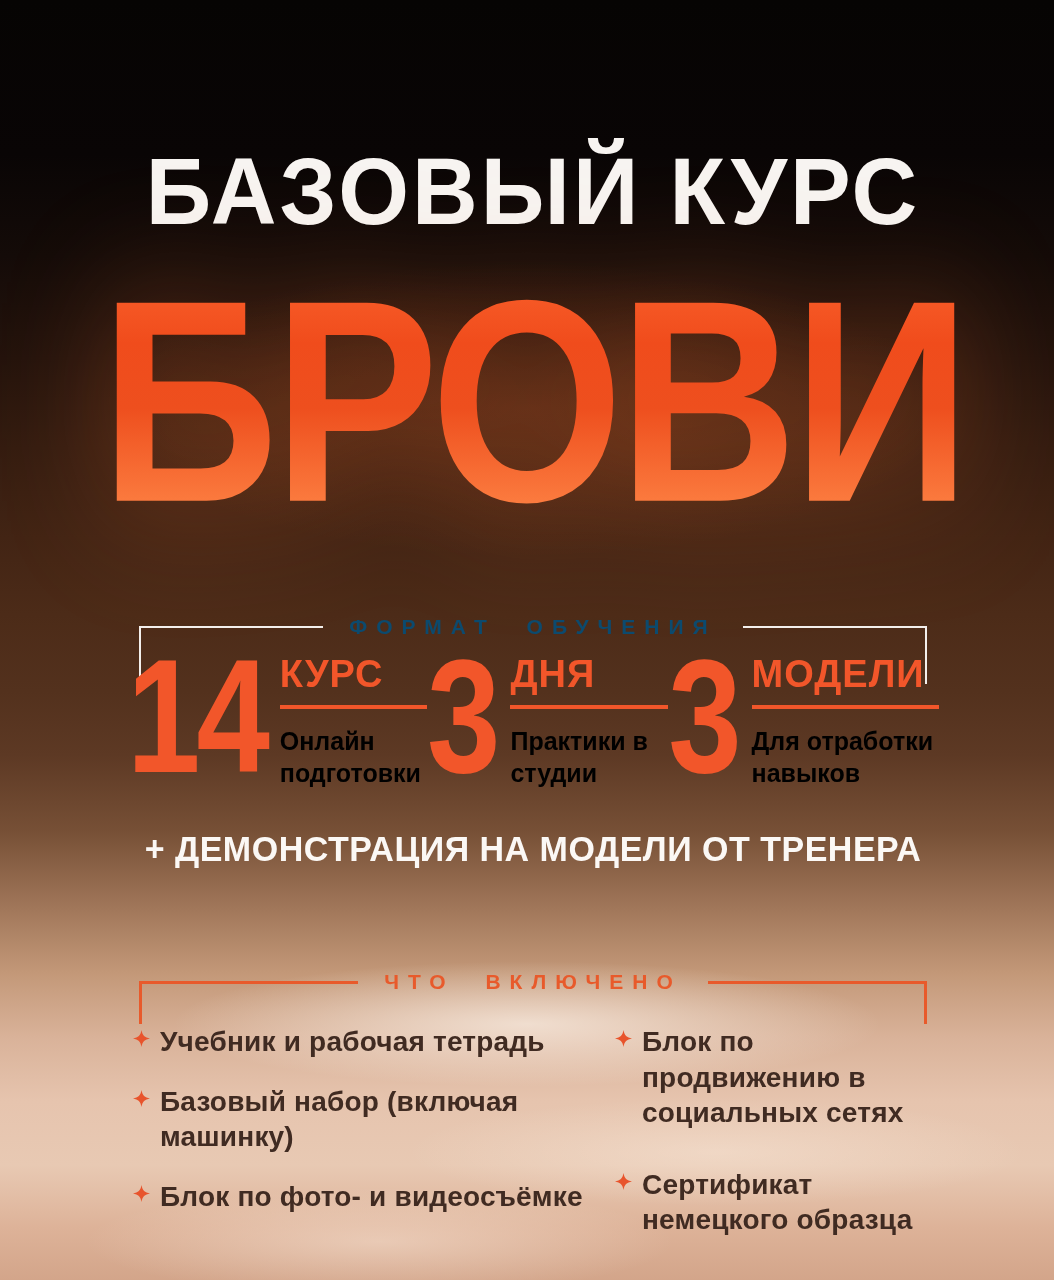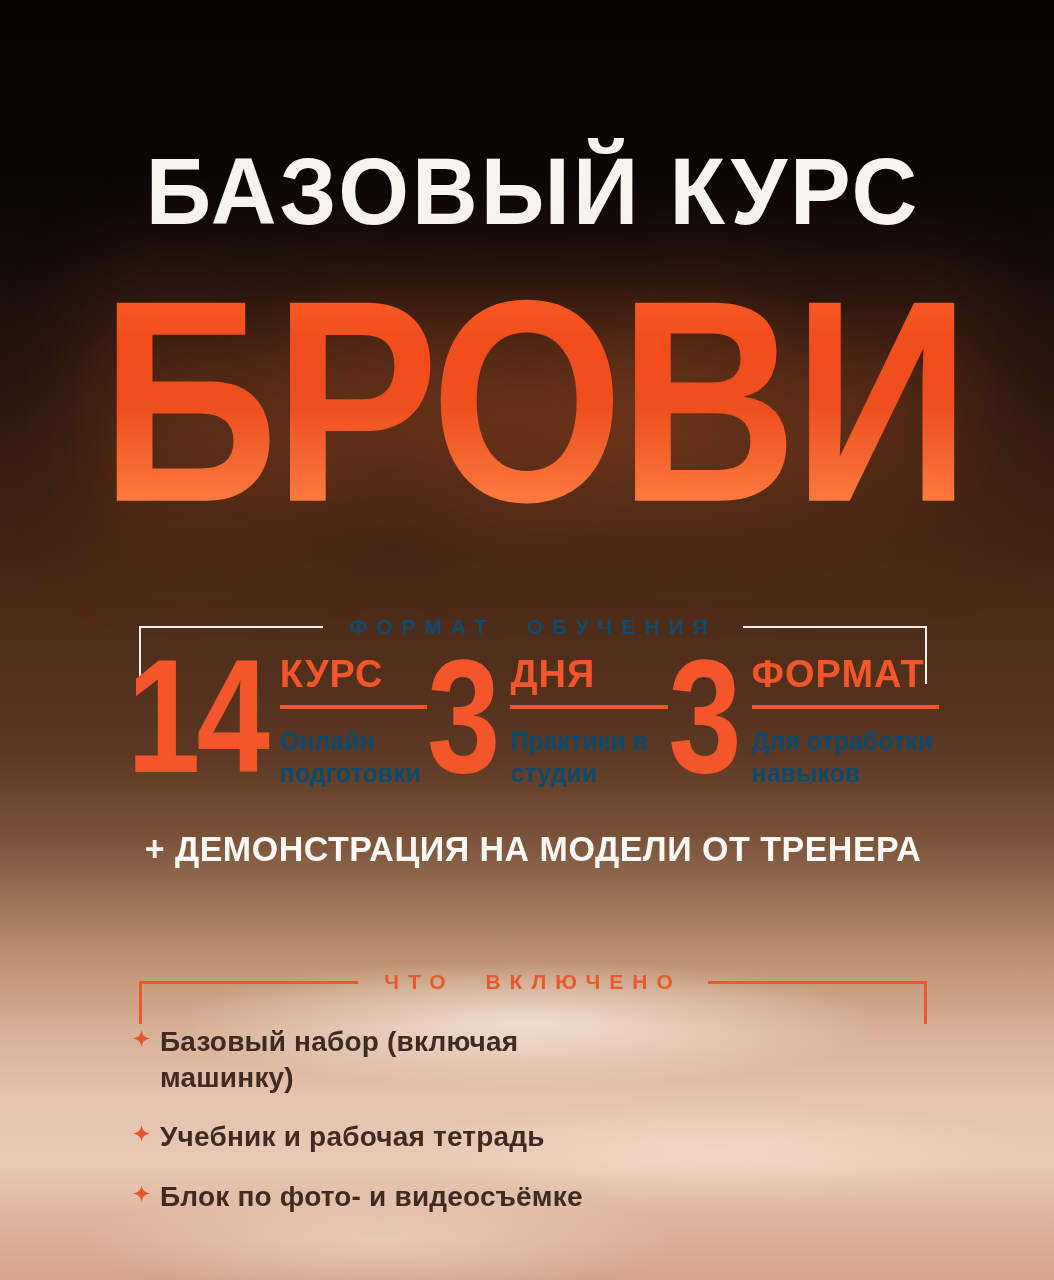--- a/index.html
+++ b/index.html
@@ -77,21 +77,21 @@
     letter-spacing:-4px;
     transform:scaleY(1.22);transform-origin:top left;
   }
   .stat-col{display:flex;flex-direction:column;margin-left:14px;}
   .stat-label{
     color:#f2562a;font-size:38px;font-weight:700;line-height:1;letter-spacing:1px;
     white-space:nowrap;
   }
   .stat-underline{height:4px;background:#f2562a;margin-top:12px;}
   .stat-desc{
-    margin-top:16px;color:#0c4a6e;font-size:25px;font-weight:700;line-height:1.28;
+    margin-top:16px;color:#000000;font-size:25px;font-weight:700;line-height:1.28;
   }
   .stat-desc.narrow{max-width:150px;}
   .stat-desc.mid{max-width:160px;}
   .stat-desc.wide{max-width:190px;}
 
   
   .bonus{
     margin:40px 0 0 0;
     color:#fbf8f5;font-size:34px;font-weight:700;letter-spacing:0.5px;
     white-space:nowrap;transform:scaleY(1.05);
@@ -147,21 +147,21 @@
       <span class="stat-col">
         <span class="stat-label">ДНЯ</span>
         <span class="stat-underline"></span>
         <span class="stat-desc mid">Практики в студии</span>
       </span>
     </div>
 
     <div class="stat">
       <span class="stat-value">3</span>
       <span class="stat-col">
-        <span class="stat-label">ФОРМАТ</span>
+        <span class="stat-label">МОДЕЛИ</span>
         <span class="stat-underline"></span>
         <span class="stat-desc wide">Для отработки навыков</span>
       </span>
     </div>
 
   </div>
 
   <p class="bonus">+ ДЕМОНСТРАЦИЯ НА МОДЕЛИ ОТ ТРЕНЕРА</p>
 
   <div class="frame orange included-frame">
@@ -174,32 +174,46 @@
     </div>
   </div>
 
   <div class="included-cols">
 
     <ul class="included-col left">
       <li class="included-item">
         <svg class="sparkle" width="17" height="17" viewBox="0 0 24 24">
             <path fill="#E8542C" d="M12 0C13.2 7.4 16.6 10.8 24 12 16.6 13.2 13.2 16.6 12 24 10.8 16.6 7.4 13.2 0 12 7.4 10.8 10.8 7.4 12 0Z"></path>
           </svg>
+        <span class="included-text">Учебник и рабочая тетрадь</span>
+      </li>
+      <li class="included-item">
+        <svg class="sparkle" width="17" height="17" viewBox="0 0 24 24">
+            <path fill="#E8542C" d="M12 0C13.2 7.4 16.6 10.8 24 12 16.6 13.2 13.2 16.6 12 24 10.8 16.6 7.4 13.2 0 12 7.4 10.8 10.8 7.4 12 0Z"></path>
+          </svg>
         <span class="included-text">Базовый набор (включая машинку)</span>
       </li>
       <li class="included-item">
         <svg class="sparkle" width="17" height="17" viewBox="0 0 24 24">
             <path fill="#E8542C" d="M12 0C13.2 7.4 16.6 10.8 24 12 16.6 13.2 13.2 16.6 12 24 10.8 16.6 7.4 13.2 0 12 7.4 10.8 10.8 7.4 12 0Z"></path>
           </svg>
-        <span class="included-text">Учебник и рабочая тетрадь</span>
-      </li>
-      <li class="included-item">
-        <svg class="sparkle" width="17" height="17" viewBox="0 0 24 24">
-            <path fill="#E8542C" d="M12 0C13.2 7.4 16.6 10.8 24 12 16.6 13.2 13.2 16.6 12 24 10.8 16.6 7.4 13.2 0 12 7.4 10.8 10.8 7.4 12 0Z"></path>
-          </svg>
         <span class="included-text">Блок по фото- и видеосъёмке</span>
       </li>
     </ul>
 
+    <ul class="included-col right">
+      <li class="included-item">
+        <svg class="sparkle" width="17" height="17" viewBox="0 0 24 24">
+            <path fill="#E8542C" d="M12 0C13.2 7.4 16.6 10.8 24 12 16.6 13.2 13.2 16.6 12 24 10.8 16.6 7.4 13.2 0 12 7.4 10.8 10.8 7.4 12 0Z"></path>
+          </svg>
+        <span class="included-text">Блок по продвижению в социальных сетях</span>
+      </li>
+      <li class="included-item">
+        <svg class="sparkle" width="17" height="17" viewBox="0 0 24 24">
+            <path fill="#E8542C" d="M12 0C13.2 7.4 16.6 10.8 24 12 16.6 13.2 13.2 16.6 12 24 10.8 16.6 7.4 13.2 0 12 7.4 10.8 10.8 7.4 12 0Z"></path>
+          </svg>
+        <span class="included-text">Сертификат немецкого образца</span>
+      </li>
+    </ul>
 
   </div>
 
 </div>
 
 </body></html>

